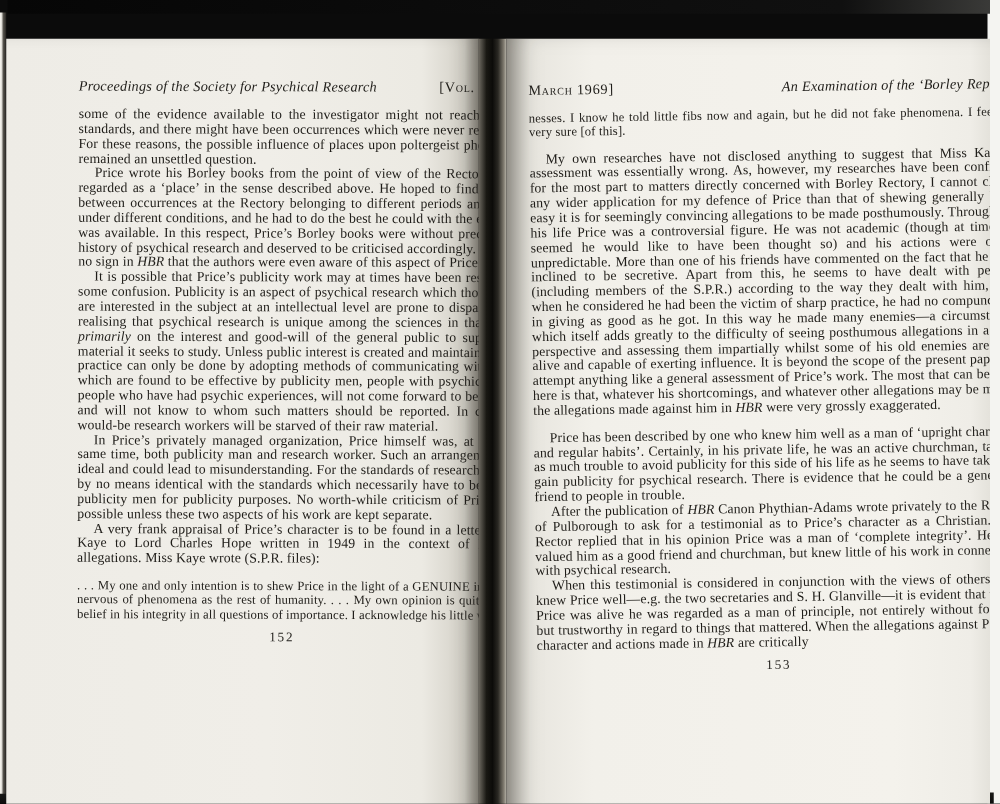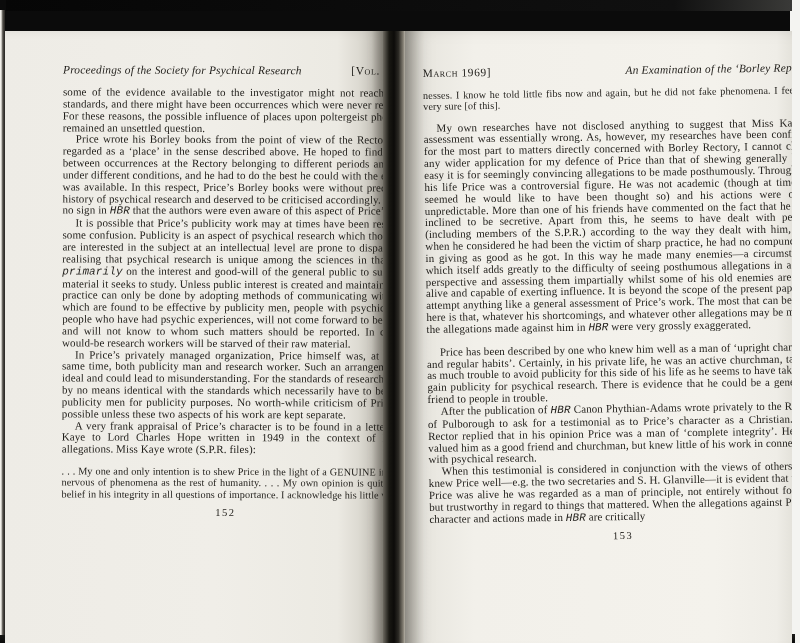--- a/index.html
+++ b/index.html
@@ -60,21 +60,21 @@
   .sc{font-variant:small-caps;letter-spacing:.6px;}
 
   .pg-body p{
     margin:0;text-align:justify;
     font-size:11px;line-height:11.85px;
     letter-spacing:.1px;
   }
   .pg-body p.indent{text-indent:13px;}
   .pg-body p.quote{font-size:10.2px;line-height:11.3px;}
   .pg-body p.gap{margin-top:10px;}
-  .pg-body .it{font-style:italic;font-family:Liberation Mono, monospace;}
+  .pg-body .it{font-style:italic;}
 
   .pg-num{
     text-align:center;font-size:10.5px;letter-spacing:1.5px;margin-top:7px;
   }
   .page-left .pg-num{padding-right:50px;}
 </style>
 </head>
 <body>
 
 <div class="scan">

